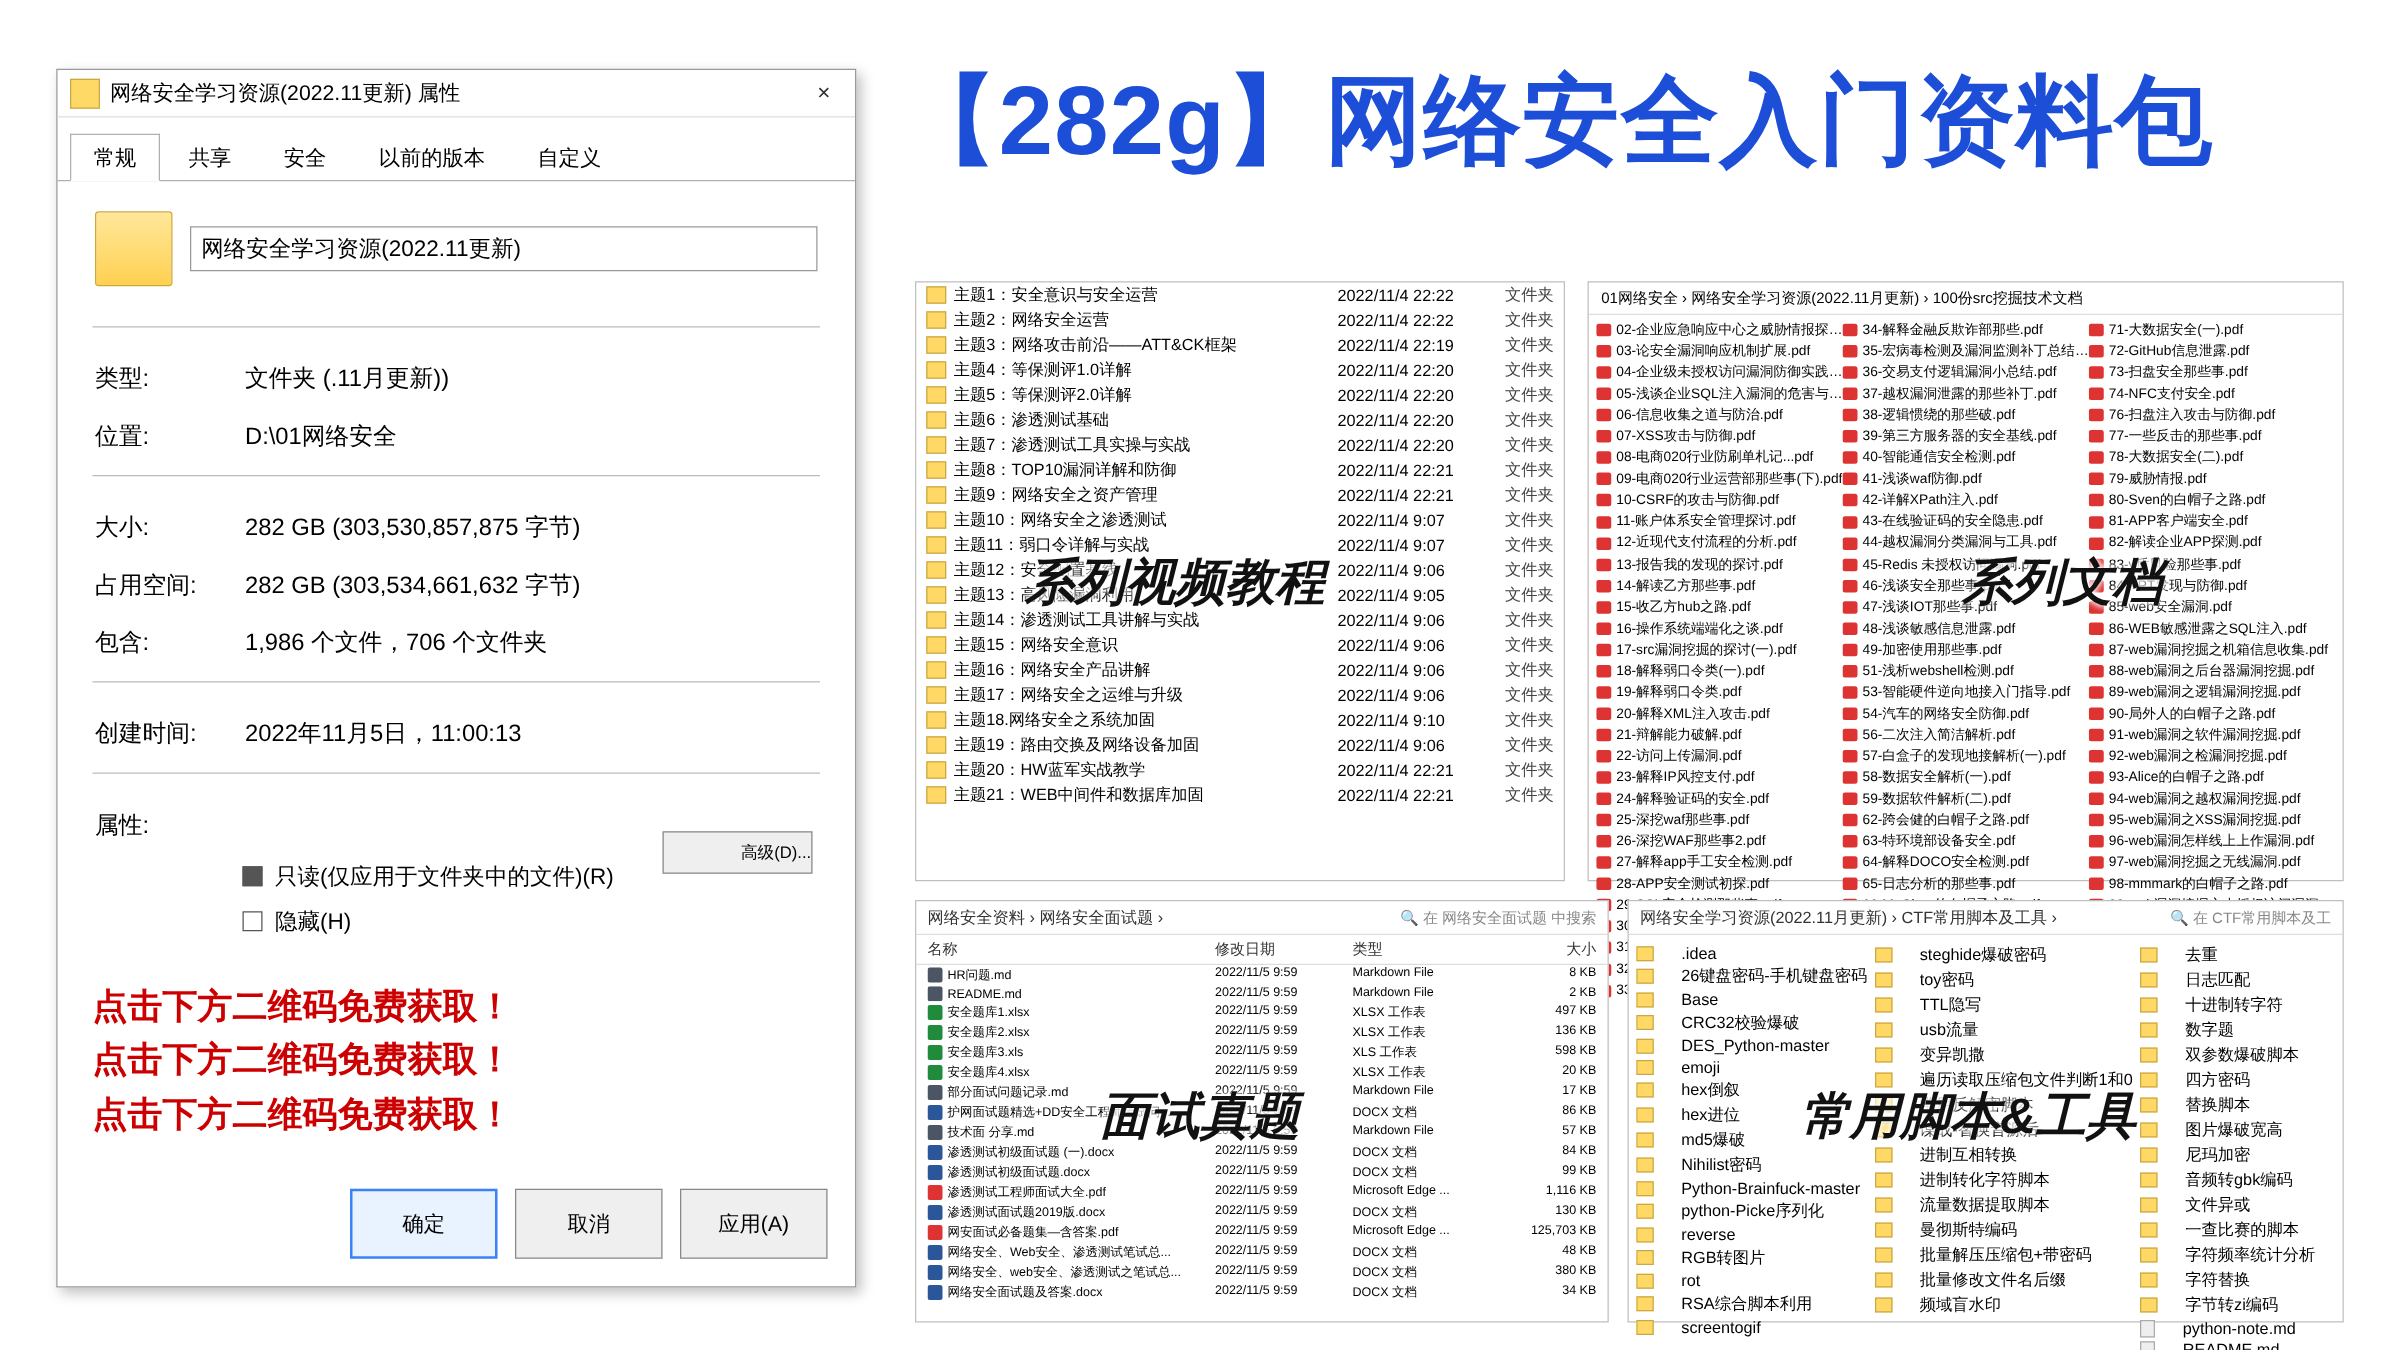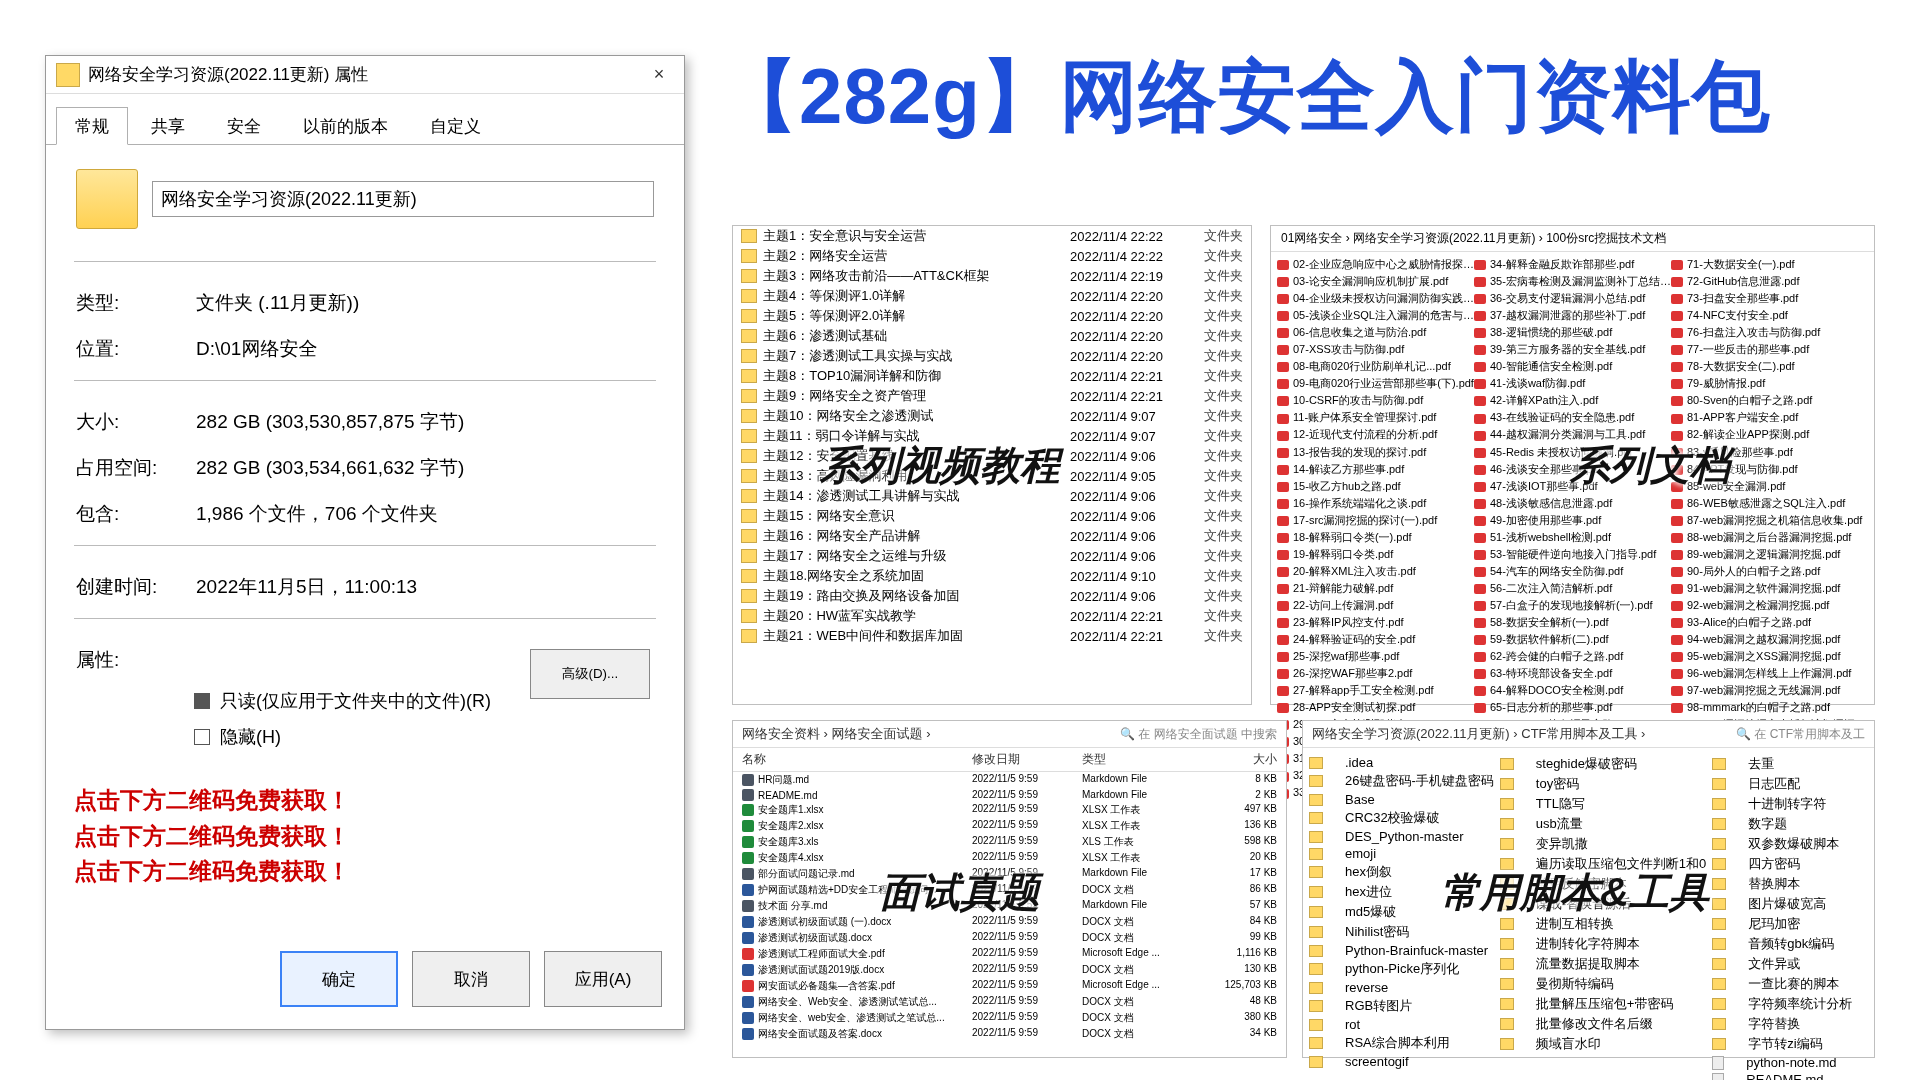--- a/index.html
+++ b/index.html
@@ -16,22 +16,22 @@
 .dlg-body { padding:18px 28px 10px 28px; font-size:19px; color:#000; }
 .name-row { display:flex; align-items:center; gap:14px; padding:6px 2px 24px 2px; }
 .big-folder { width:62px; height:60px; background:linear-gradient(180deg,#ffe79a,#ffd152); border:1px solid #cfa83b; border-radius:3px; }
 .name-input { flex:1; height:36px; border:1px solid #999; padding:0 8px; font-size:18px; }
 hr.sep { border:none; border-top:1px solid #bbb; margin:8px 0 18px 0; }
 .kv { display:flex; padding:10px 2px; }
 .kv .k { width:120px; }
 .attr { display:flex; align-items:center; gap:10px; padding:6px 2px 6px 120px; font-size:18px; }
 .chk { width:16px; height:16px; border:1px solid #555; display:inline-block; }
 .chk.filled { background:#555; }
-.adv-btn { position:absolute; right:34px; bottom:330px; width:120px; height:50px; border:1px solid #888; background:#efefef; }
-.big-red { margin-top:28px; color:#c00; font-weight:900; font-size:23px; line-height:1.55; }
+.adv-btn { position:absolute; right:34px; bottom:330px; width:120px; height:34px; border:1px solid #888; background:#efefef;text-align:right; }
+.big-red { margin-top:28px; color:#c00; font-weight:900; font-size:28px; line-height:1.55; }
 .dlg-buttons { position:absolute; bottom:22px; right:22px; display:flex; gap:14px; }
 .dlg-buttons button { width:118px; height:56px; font-size:17px; border:1px solid #888; background:#efefef; }
 .dlg-buttons button.primary { border:2px solid #3b82f6; background:#e9f2ff; }
 .panel { position:absolute; background:#fff; border:1px solid #bfbfbf; font-size:13px; }
 .fl-list .row { display:flex; padding:1px 8px; align-items:center; }
 .fl-list .row .ico { width:16px; height:14px; margin-right:6px; background:#ffd866; border:1px solid #c9a84a; }
 .fl-list .row .nm { flex:1; white-space:nowrap; overflow:hidden; text-overflow:ellipsis; }
 .fl-list .row .dt { width:118px; }
 .fl-list .row .tp { width:55px; text-align:right; color:#444;}
 .overlay-label { position:absolute; font-size:40px; font-weight:900; color:#111; font-style:italic; text-shadow:0 0 6px #fff,0 0 6px #fff; pointer-events:none; }

